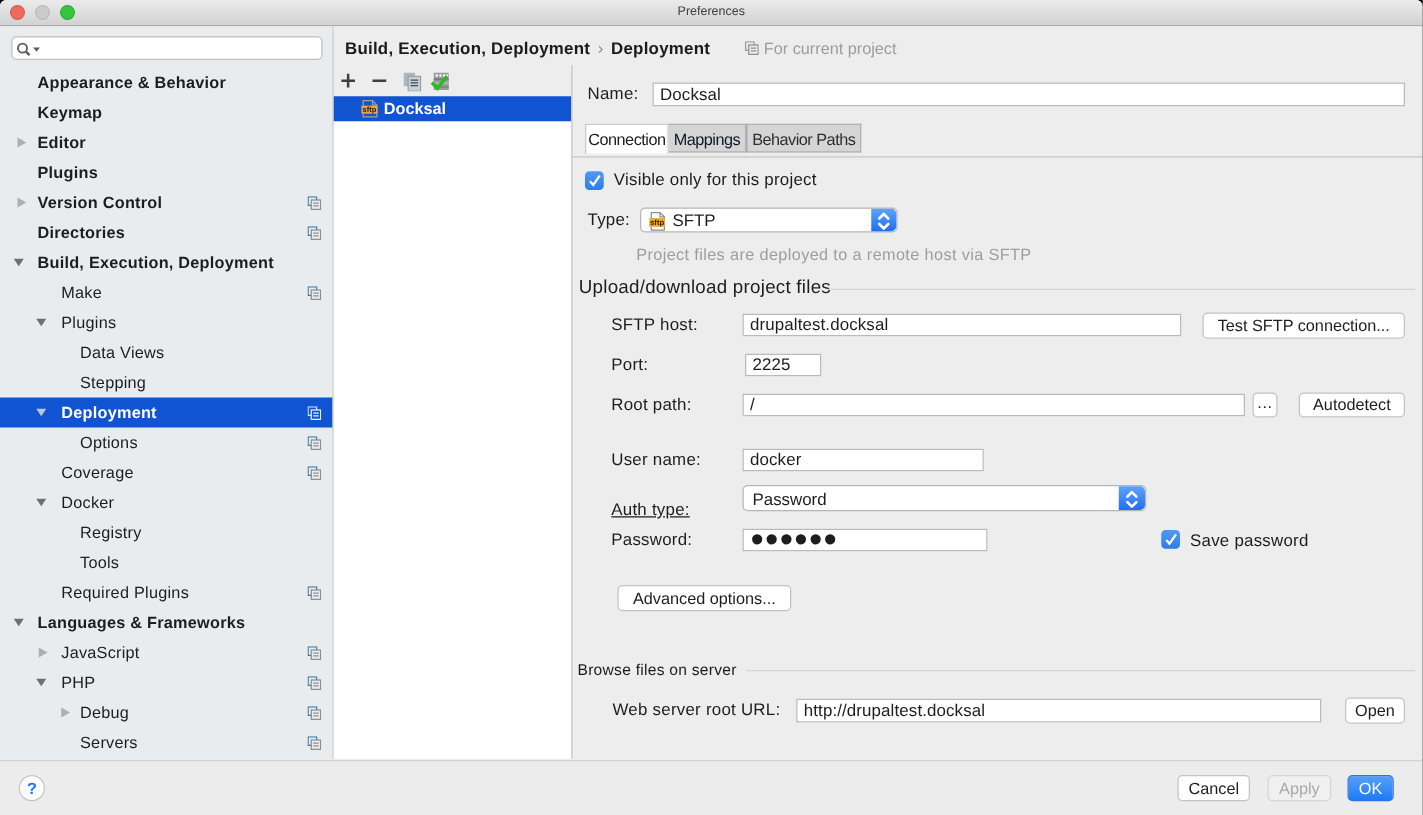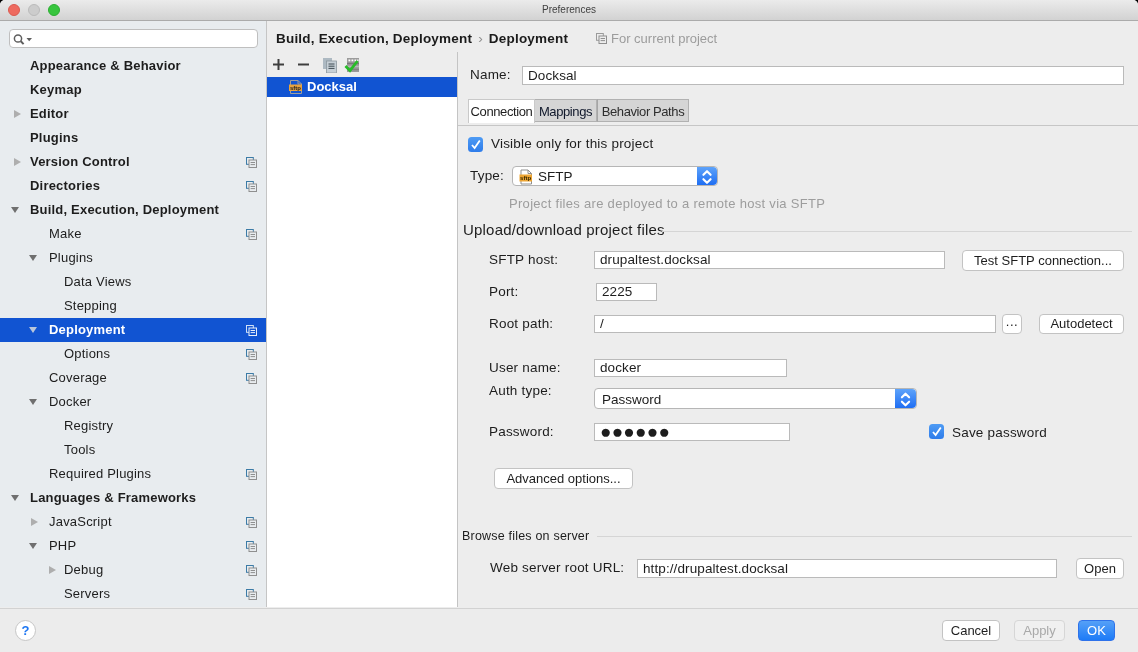--- a/index.html
+++ b/index.html
@@ -288,21 +288,21 @@
   <div class="inp" style="left:596px;top:283px;width:61px;height:18px;">2225</div>
 
   <div class="lbl" style="left:489px;top:315px;">Root path:</div>
   <div class="inp" style="left:594px;top:315px;width:402px;height:18px;">/</div>
   <div class="btn" style="left:1002px;top:314px;width:20px;height:20px;line-height:13px;letter-spacing:0.5px;">...</div>
   <div class="btn" style="left:1039px;top:314px;width:85px;height:20px;line-height:18px;">Autodetect</div>
 
   <div class="lbl" style="left:489px;top:359px;">User name:</div>
   <div class="inp" style="left:594px;top:359px;width:193px;height:18px;">docker</div>
 
-  <div class="lbl" style="left:489px;top:382px;">Auth type:</div>
+  <div class="lbl" style="left:489px;top:399px;text-decoration:underline;">Auth type:</div>
   <div class="combo" style="left:594px;top:388px;width:323px;height:21px;">
     <span style="position:absolute;left:7px;top:1px;line-height:19px;">Password</span>
     <div class="step" style="width:21px;"><svg width="21" height="21" viewBox="0 0 21 21">
           <path d="M6.9 8.3 L10.5 4.7 L14.1 8.3" fill="none" stroke="#fff" stroke-width="2.1" stroke-linecap="round" stroke-linejoin="round"></path>
           <path d="M6.9 12.7 L10.5 16.3 L14.1 12.7" fill="none" stroke="#fff" stroke-width="2.1" stroke-linecap="round" stroke-linejoin="round"></path>
         </svg></div>
   </div>
 
   <div class="lbl" style="left:489px;top:423px;">Password:</div>
   <div class="inp" style="left:594px;top:423px;width:196px;height:18px;letter-spacing:0.2px;font-size:19px;line-height:16px;">●●●●●●</div>

